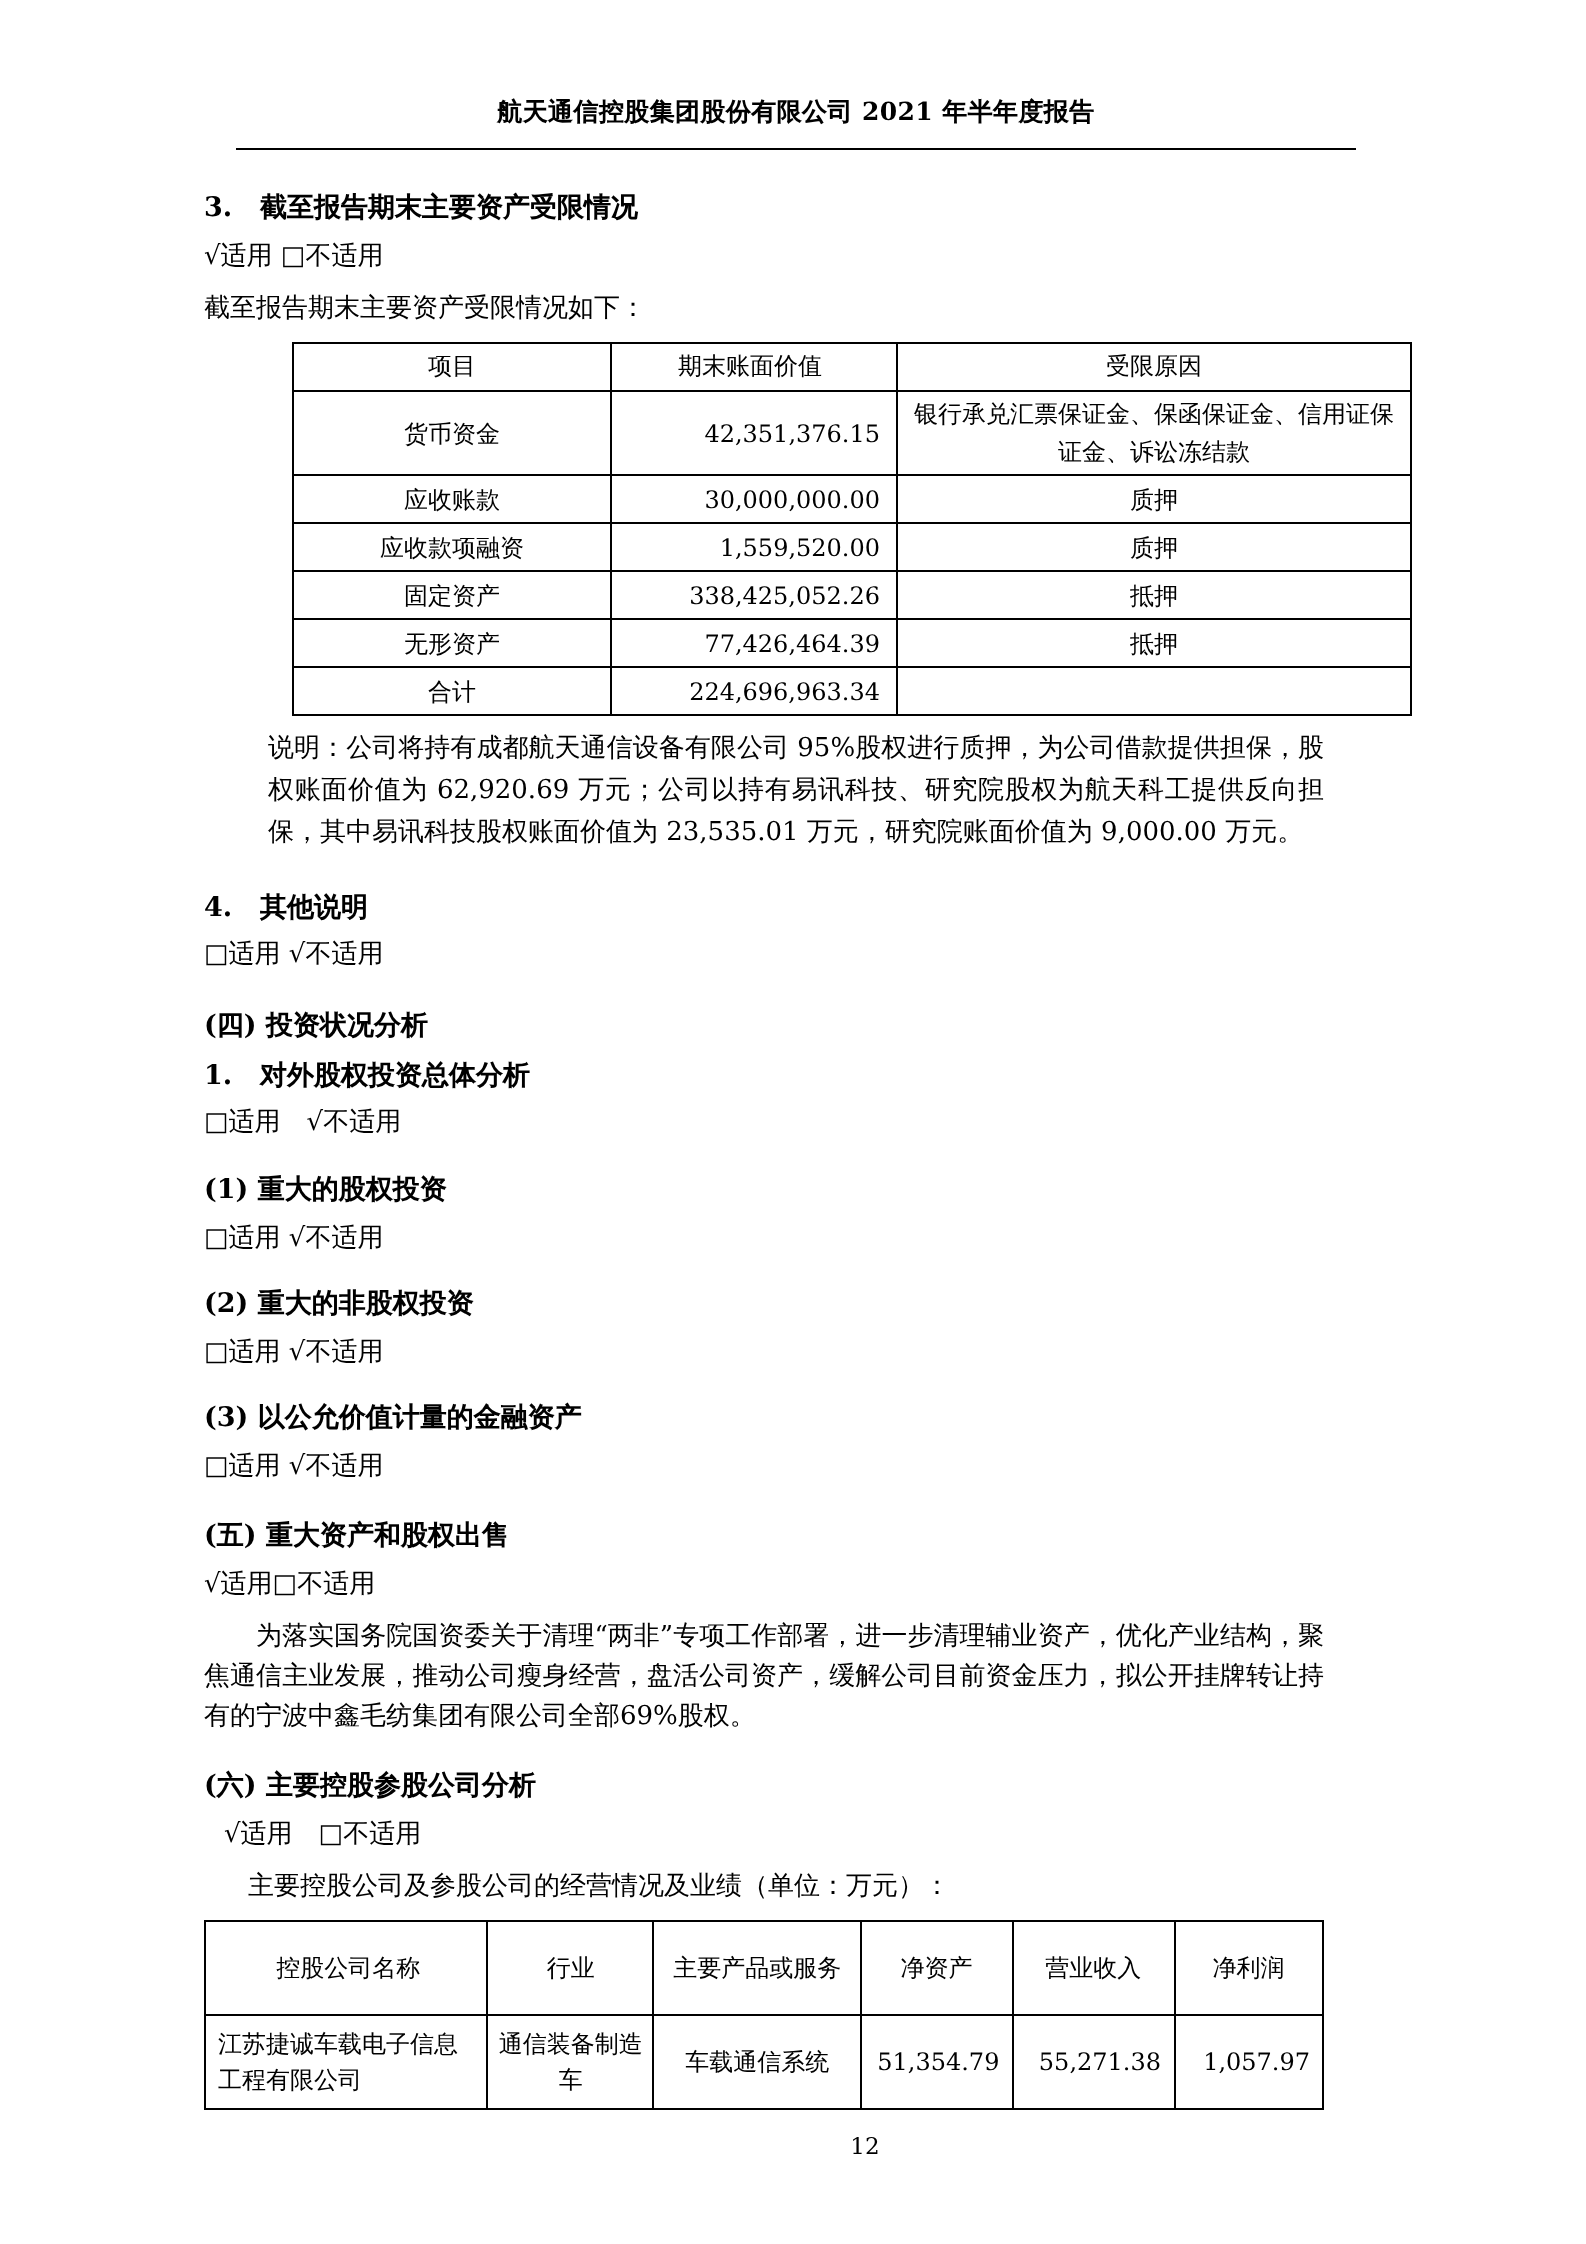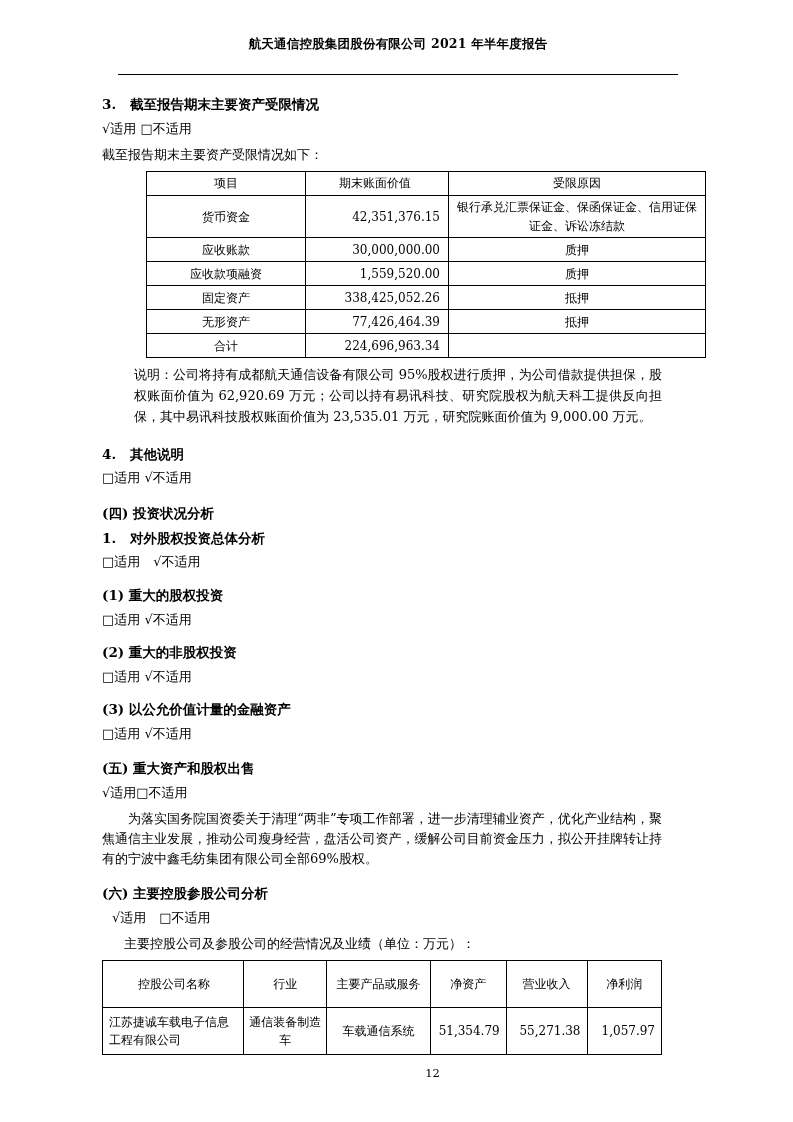--- a/index.html
+++ b/index.html
@@ -17,21 +17,21 @@
   .page {
     position: relative;
     width: 793px;
     height: 1122px;
     box-sizing: border-box;
     padding: 0;
     overflow: hidden;
   }
   .header {
     position: absolute;
-    top: 36px;
+    top: 48px;
     left: 118px;
     width: 560px;
     text-align: center;
     font-size: 12.5px;
     font-family: "DejaVu Serif", "Liberation Serif", serif;
     font-weight: bold;
     letter-spacing: 0.2px;
   }
   .header-rule {
     position: absolute;

